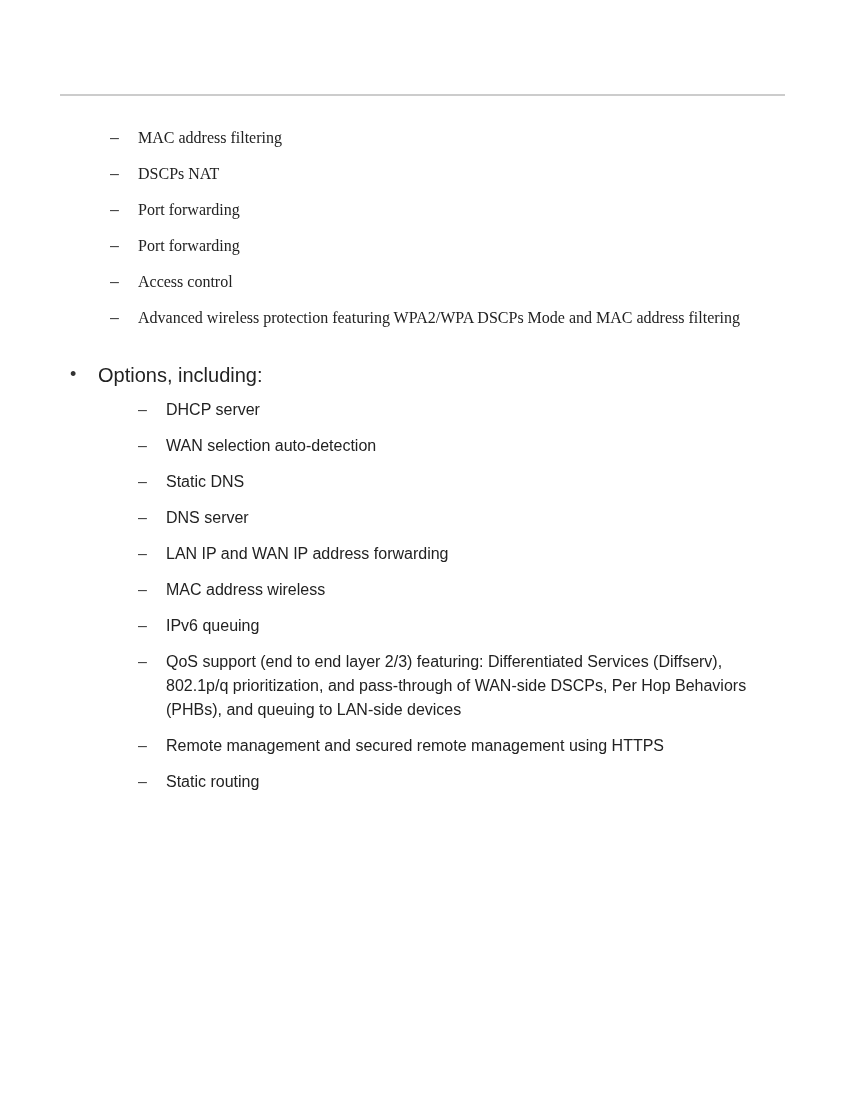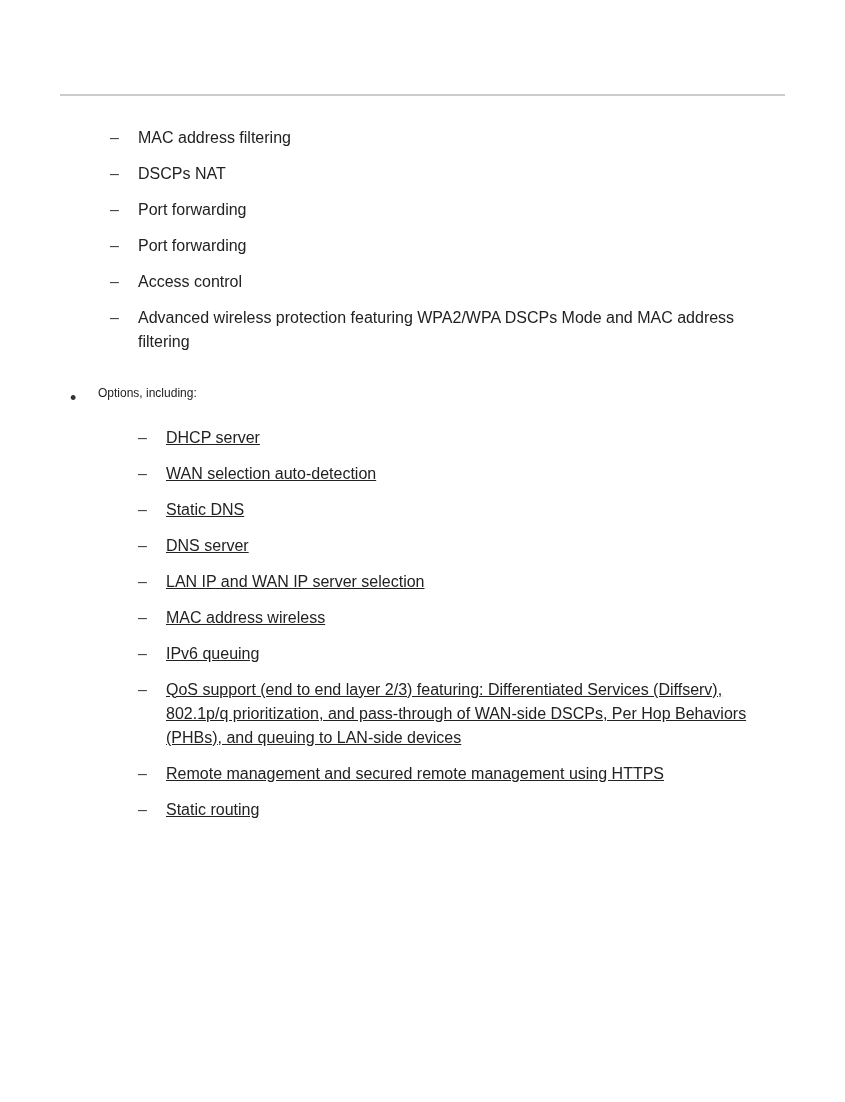--- a/index.html
+++ b/index.html
@@ -55,20 +55,21 @@
 
     .dash-list li .dash {
       min-width: 28px;
       color: #444444;
       font-size: 16px;
       padding-top: 0;
     }
 
     .dash-list li .item-text {
       flex: 1;
+      font-family: Liberation Serif, serif;
     }
 
     
     .bullet-list {
       list-style: none;
       padding-left: 0;
     }
 
     .bullet-list > li {
       display: flex;
@@ -83,22 +84,22 @@
       font-size: 18px;
       color: #333333;
       padding-top: 1px;
     }
 
     .bullet-list > li .bullet-content {
       flex: 1;
     }
 
     .bullet-list > li .bullet-label {
-      font-size: 12px;
-      margin-bottom: 24px;
+      font-size: 20px;
+      margin-bottom: 8px;
     }
 
     
     .nested-dash-list {
       list-style: none;
       padding-left: 40px;
     }
 
     .nested-dash-list li {
       display: flex;
@@ -109,21 +110,20 @@
     }
 
     .nested-dash-list li .dash {
       min-width: 28px;
       color: #444444;
       font-size: 16px;
     }
 
     .nested-dash-list li .item-text {
       flex: 1;
-      text-decoration: underline;
     }
   </style>
 </head>
 <body>
 
 <h1 class="page-title">
   <span></span><br>
   <span></span>
 </h1>
 
@@ -175,21 +175,21 @@
             <li>
         <span class="dash">–</span>
         <span class="item-text">Static DNS</span>
       </li>
             <li>
         <span class="dash">–</span>
         <span class="item-text">DNS server</span>
       </li>
             <li>
         <span class="dash">–</span>
-        <span class="item-text">LAN IP and WAN IP server selection</span>
+        <span class="item-text">LAN IP and WAN IP address forwarding</span>
       </li>
             <li>
         <span class="dash">–</span>
         <span class="item-text">MAC address wireless</span>
       </li>
             <li>
         <span class="dash">–</span>
         <span class="item-text">IPv6 queuing</span>
       </li>
             <li>

